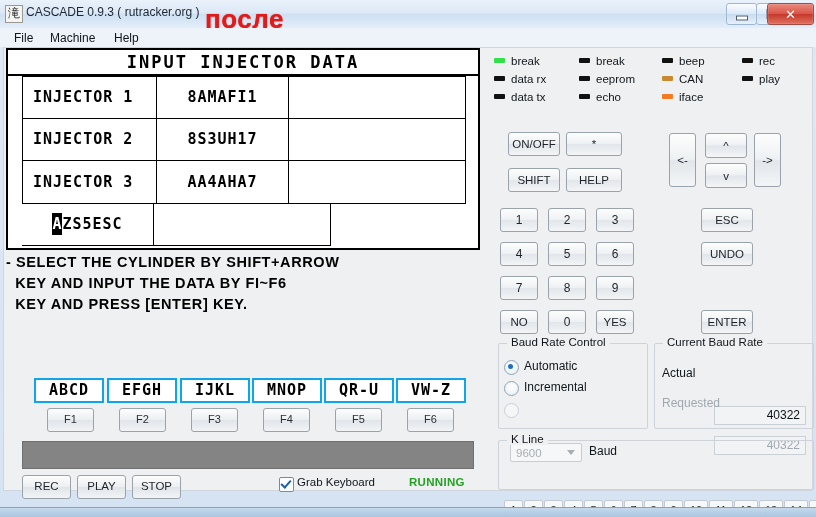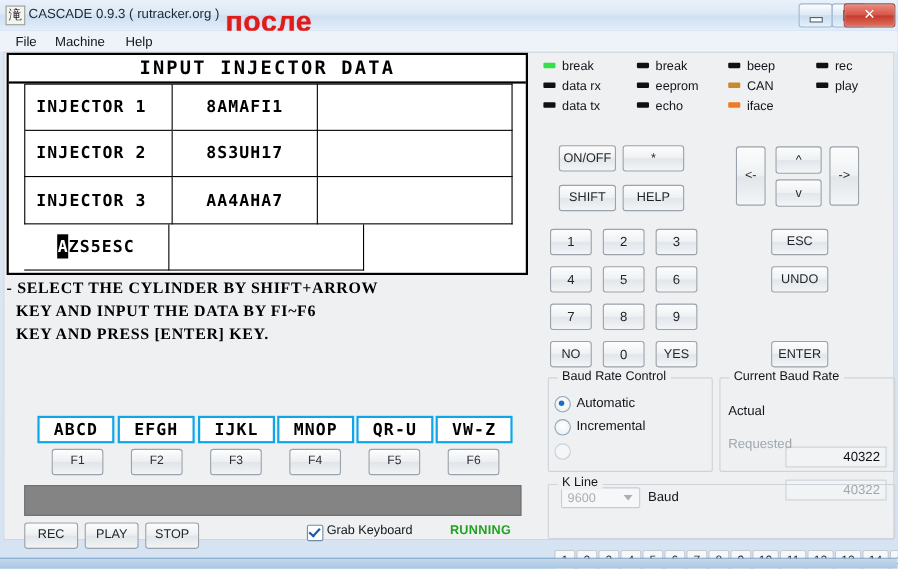--- a/index.html
+++ b/index.html
@@ -93,21 +93,21 @@
   .cell.value{width:132px;justify-content:center;border-left:none;}
   .cell.blank{width:177px;border-left:none;}
   .lcd-row + .lcd-row .cell{border-top:none;}
   .cursor{
     background:#000;color:#fff;display:inline-block;
     padding:2px 0;
   }
   
   #lcd-instr{
     position:absolute;left:2px;top:204px;width:474px;
-    font-family:Liberation Serif, serif;
+    font-family:Liberation Sans, sans-serif;
     font-size:14.5px;font-weight:bold;color:#000;
     line-height:21px;letter-spacing:0.6px;white-space:pre;
   }
   
   #fkey-boxes{position:absolute;left:0px;top:330px;width:480px;height:30px;}
   .fbox{
     position:absolute;top:0;height:25px;width:70px;
     border:2px solid #0ea5e9;box-sizing:border-box;background:#fff;
     font-family:"DejaVu Sans Mono", monospace;
     font-size:15px;font-weight:bold;color:#000;

